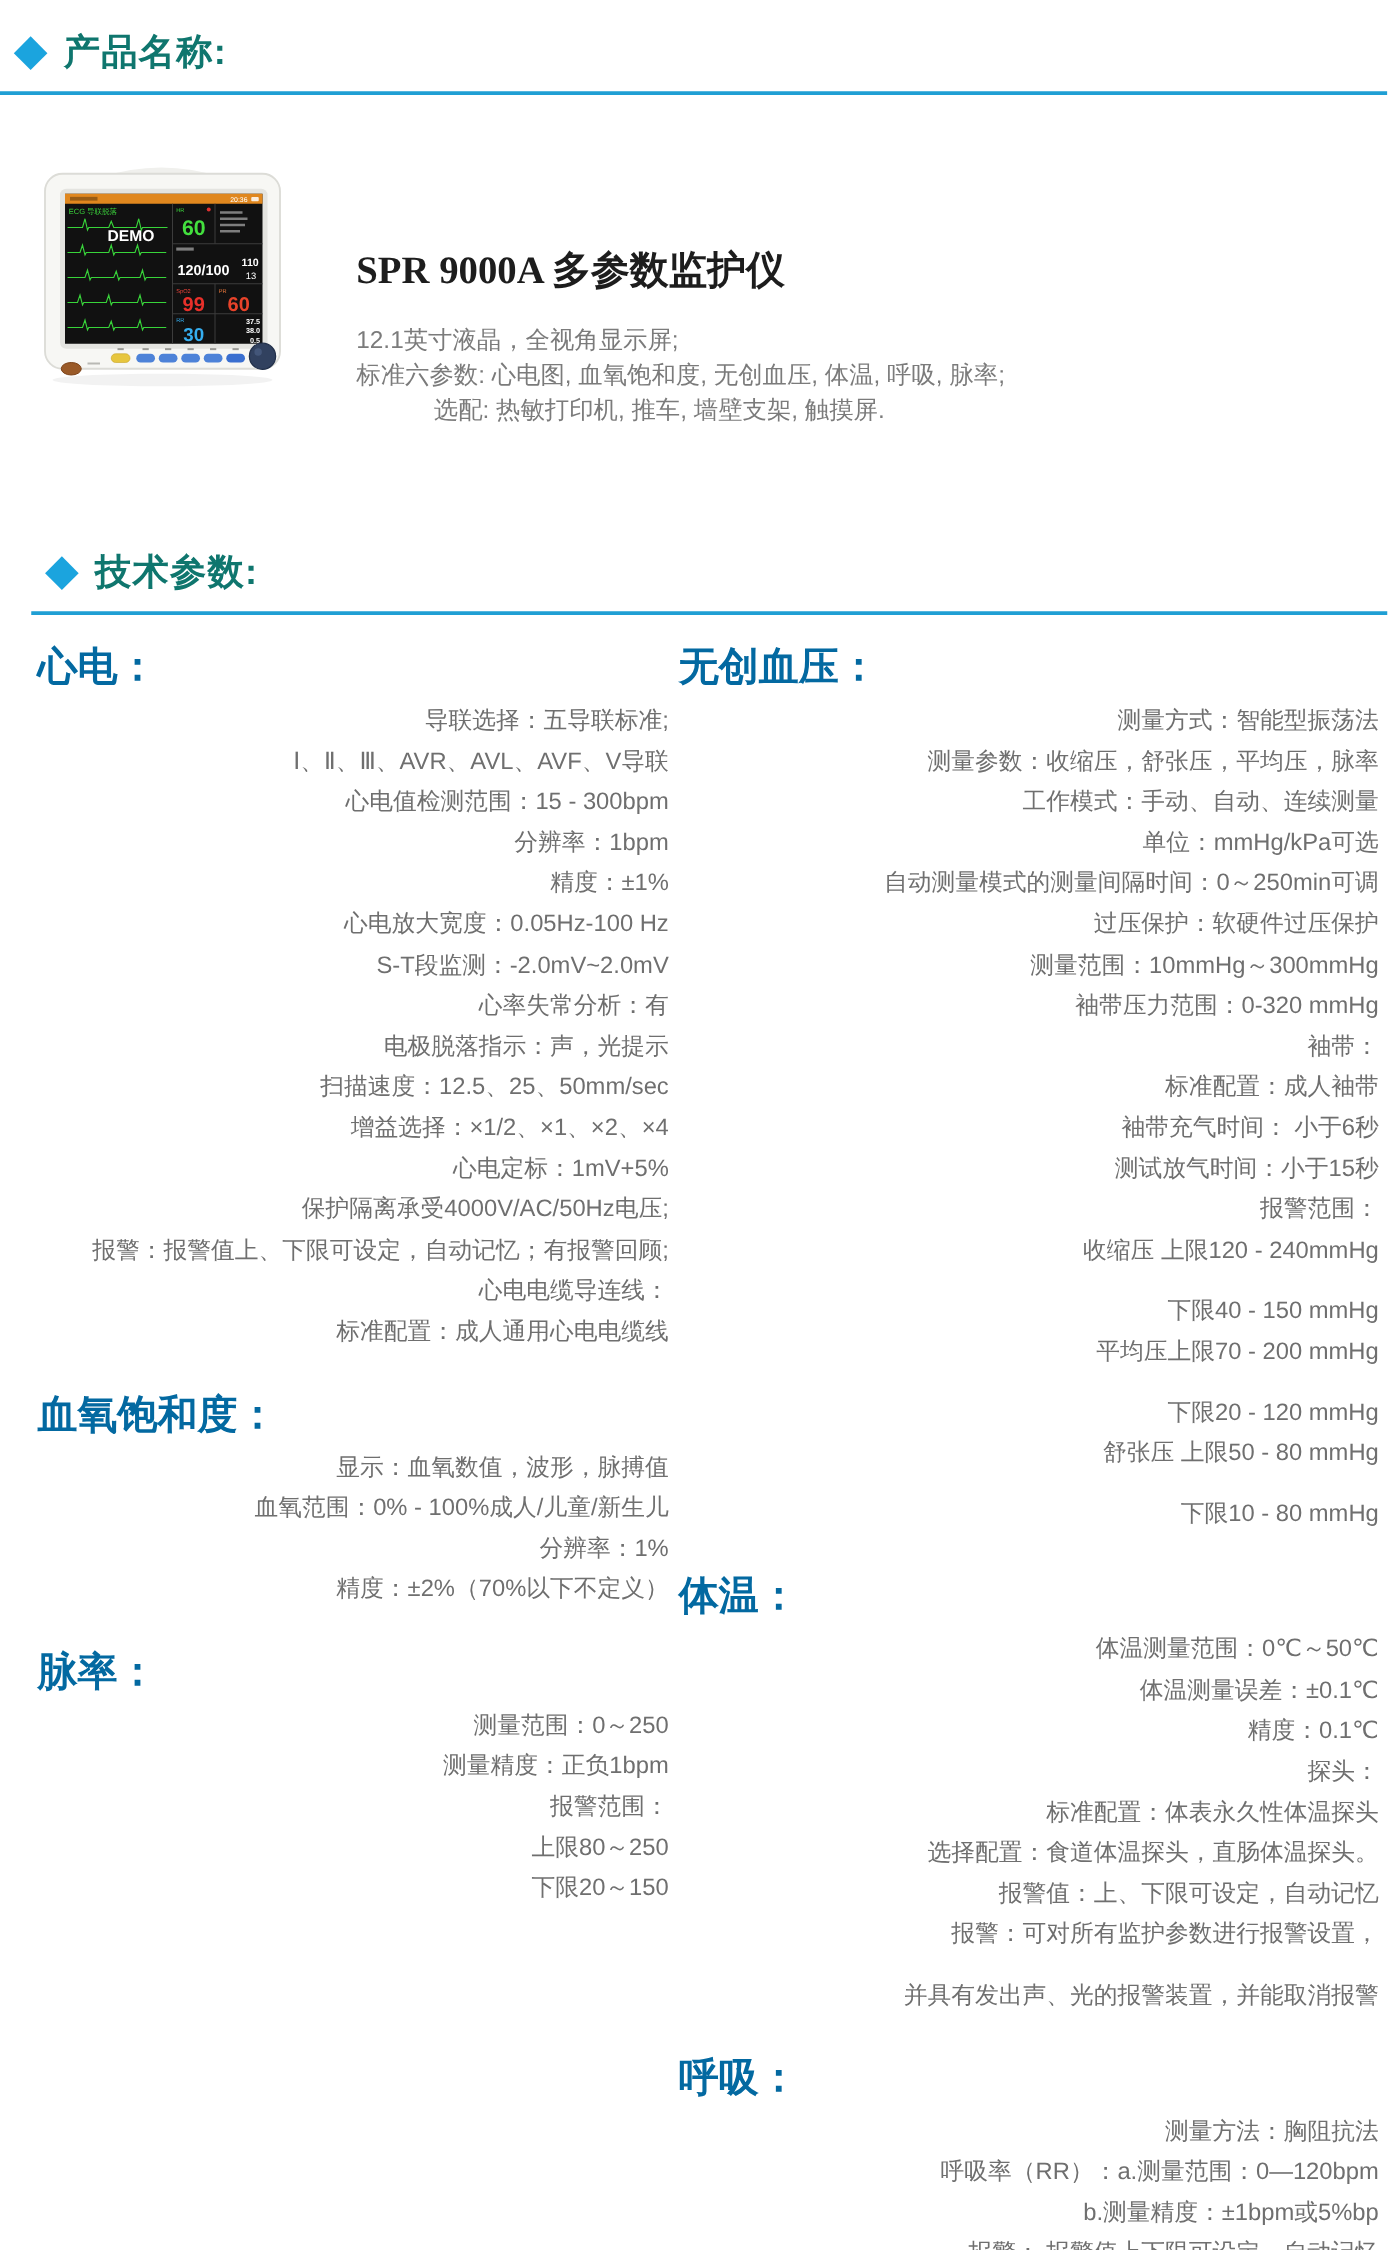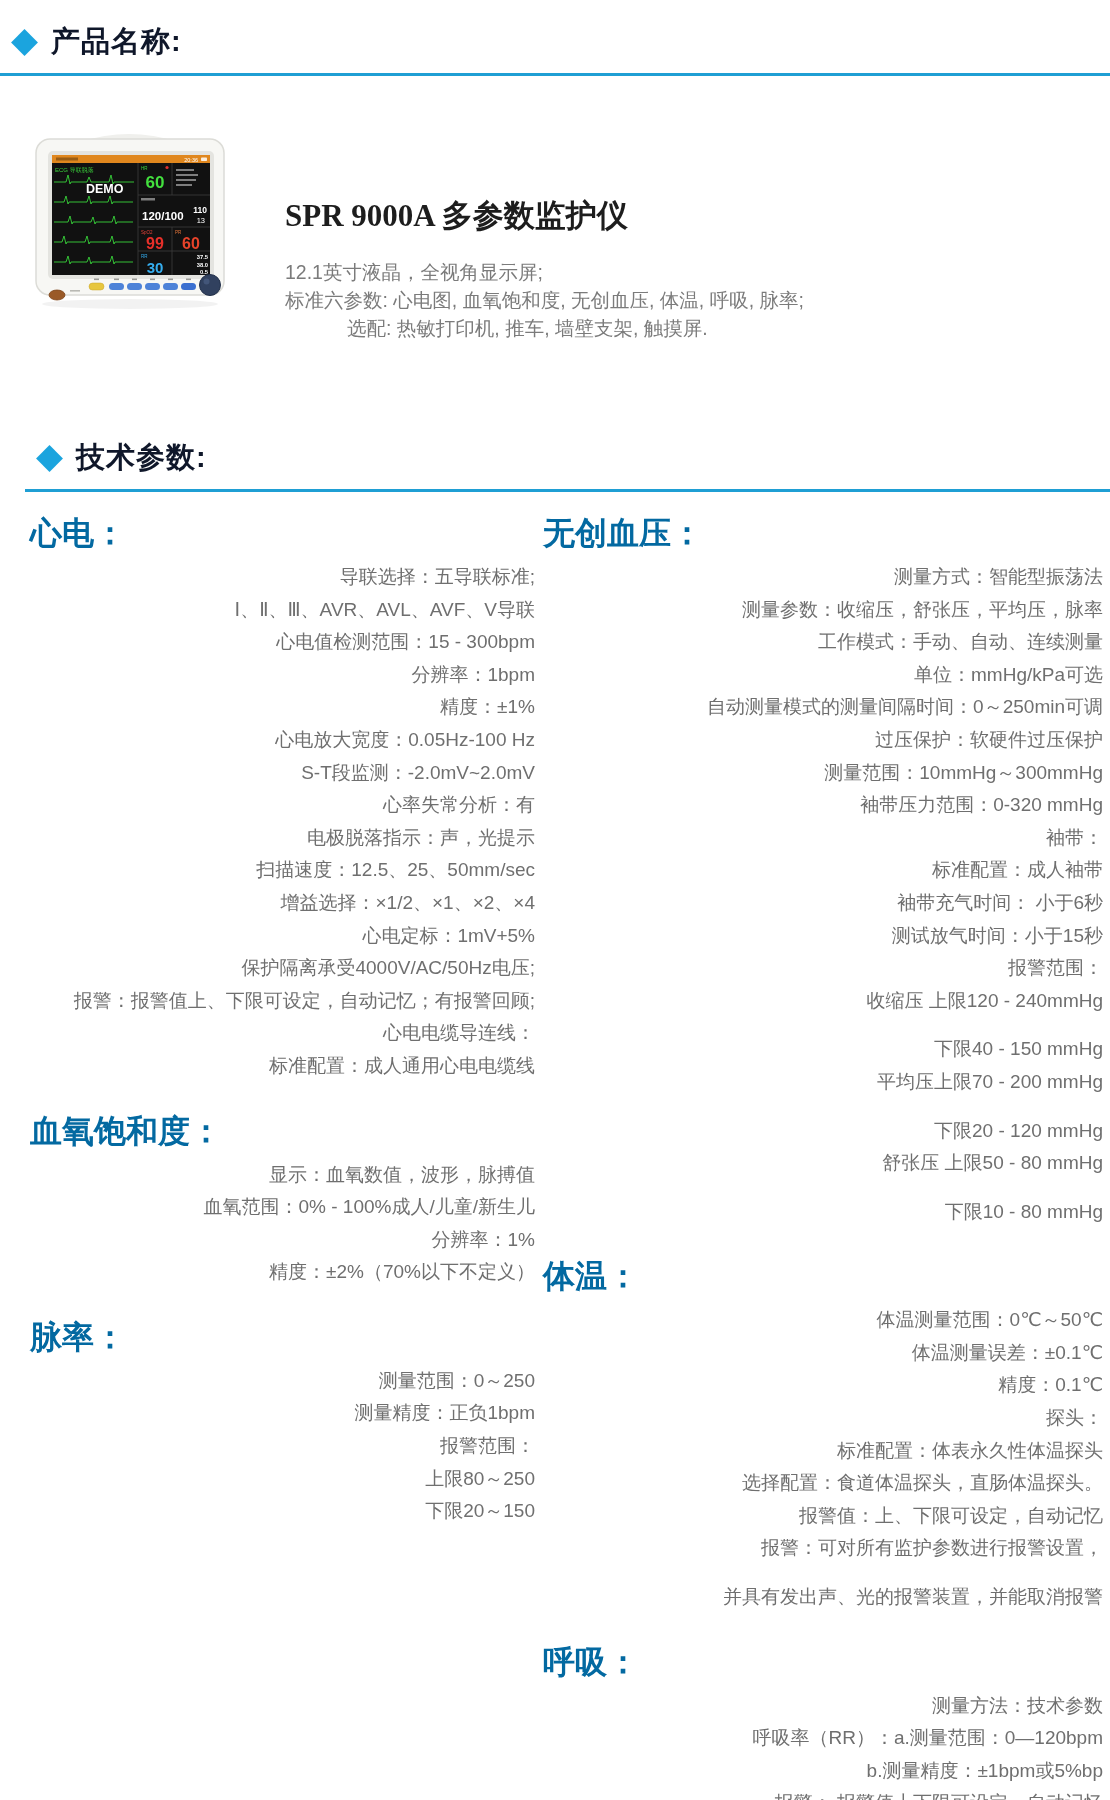--- a/index.html
+++ b/index.html
@@ -2,21 +2,21 @@
 <html><head>
 <meta charset="utf-8">
 <style>
   html,body{margin:0;padding:0;background:#ffffff;}
   .page{position:relative;width:1110px;height:1800px;background:#fff;overflow:hidden;
         font-family:"Liberation Sans","DejaVu Sans",sans-serif;}
   
   .sec-hdr{position:absolute;left:0;width:1110px;}
   .hdr-row{display:flex;align-items:center;gap:17px;padding-left:15px;}
   .diamond{width:19px;height:19px;background:#1ba4de;transform:rotate(45deg);flex:0 0 auto;}
-  .hdr-title{color:#0f172a;font-size:29px;font-weight:bold;letter-spacing:1px;}
+  .hdr-title{color:#0f766e;font-size:29px;font-weight:bold;letter-spacing:1px;}
   .hdr-line{margin-top:11px;height:3px;background:#1f9fd4;width:100%;}
   #hdr1{top:22px;}
   #hdr2{top:438px;margin-left:25px;}
   
   .monitor-wrap{position:absolute;left:22px;top:124px;width:215px;height:198px;}
   .prod-text{position:absolute;left:285px;top:182px;width:760px;}
   .prod-title{font-family:"Liberation Serif","DejaVu Serif",serif;font-size:31px;font-weight:bold;
               color:#1d1d1d;margin:13px 0 21px 0;}
   .desc-line{color:#7b7b7b;font-size:19.5px;line-height:28px;}
   .dind1{padding-left:62px;}
@@ -200,19 +200,19 @@
       <div class="spec-line ind0">体温测量范围：0℃～50℃</div>
       <div class="spec-line ind0">体温测量误差：±0.1℃</div>
       <div class="spec-line ind0">精度：0.1℃</div>
       <div class="spec-line ind0">探头：</div>
       <div class="spec-line ind0">标准配置：体表永久性体温探头</div>
       <div class="spec-line ind0">选择配置：食道体温探头，直肠体温探头。</div>
       <div class="spec-line ind0">报警值：上、下限可设定，自动记忆</div>
       <div class="spec-line ind0">报警：可对所有监护参数进行报警设置，</div>
       <div class="spec-line ind3">并具有发出声、光的报警装置，并能取消报警</div>
       <div class="spec-heading">呼吸：</div>
-      <div class="spec-line ind0">测量方法：技术参数</div>
+      <div class="spec-line ind0">测量方法：胸阻抗法</div>
       <div class="spec-line ind0">呼吸率（RR）：a.测量范围：0—120bpm</div>
       <div class="spec-line ind4">b.测量精度：±1bpm或5%bp</div>
       <div class="spec-line ind0">报警：  报警值上下限可设定，自动记忆</div>
     </div>
 
 </div>
 
 </body></html>

